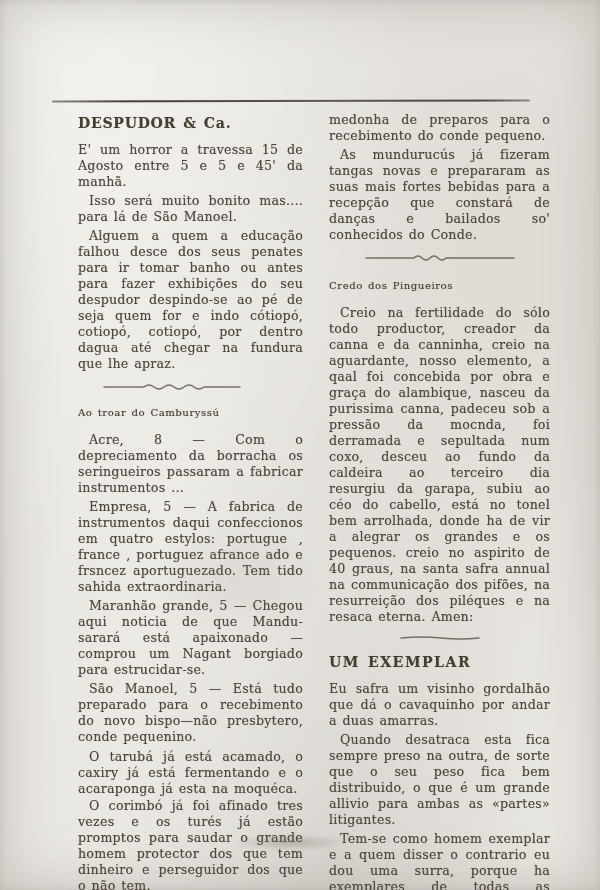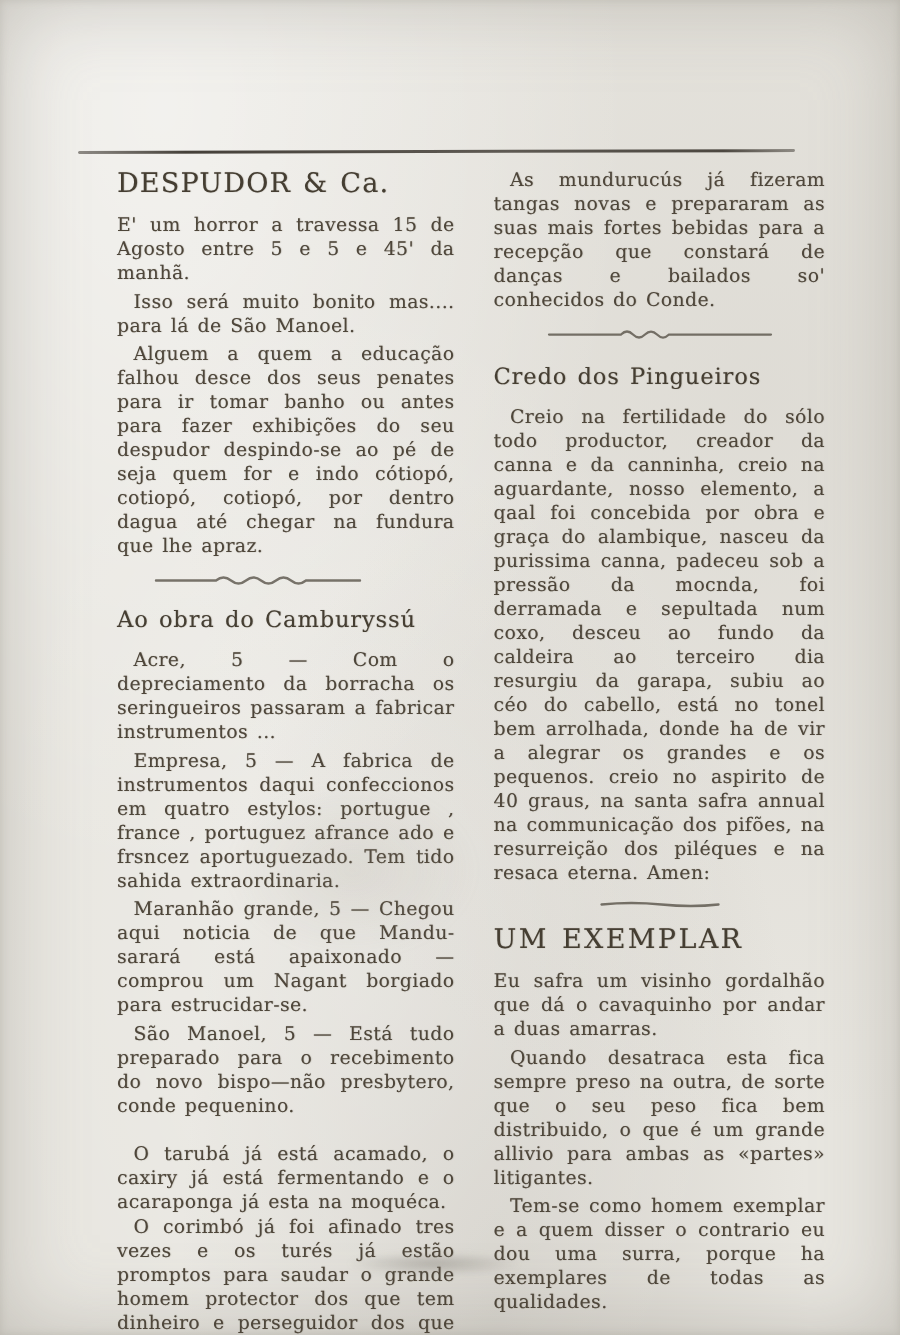--- a/index.html
+++ b/index.html
@@ -30,25 +30,25 @@
     font-size:12.5px;line-height:16px;
     text-align:justify;
     letter-spacing:0.3px;word-spacing:1.5px;
     text-shadow:0.3px 0.3px 0.7px rgba(80,70,58,0.45);
   }
   .col-left{left:78px;width:225px;}
   .col-right{left:329px;width:221px;}
   p{margin:0 0 3px 0;text-indent:11px;}
   p.noindent{text-indent:0;}
   h2{
-    font-size:18px;line-height:18px;margin:2px 0 10px 0;
-    font-weight:normal;letter-spacing:0.8px;text-align:left;
+    font-size:14px;line-height:18px;margin:2px 0 10px 0;
+    font-weight:bold;letter-spacing:0.8px;text-align:left;
     color:#453e32;
   }
-  h2.light{font-weight:normal;font-size:15px;letter-spacing:0.6px;}
+  h2.light{font-weight:normal;font-size:10px;letter-spacing:0.6px;}
   h2.caps{letter-spacing:1.6px;}
   .divider{display:block;margin:10px auto 12px auto;opacity:0.85;}
   .smudge{
     position:absolute;left:232px;top:835px;width:115px;height:15px;
     background:radial-gradient(ellipse, rgba(108,103,95,0.38), transparent 72%);
     filter:blur(2px);
   }
   .stain{
     position:absolute;left:150px;top:520px;width:170px;height:120px;
     background:radial-gradient(ellipse, rgba(150,143,130,0.14), transparent 70%);
@@ -65,31 +65,32 @@
   <div class="col col-left">
     <h2>DESPUDOR &amp; Ca.</h2>
     <p class="noindent">E' um horror a travessa 15 de Agosto entre 5 e 5 e 45' da manhã.</p>
     <p>Isso será muito bonito mas.... para lá de São Manoel.</p>
     <p>Alguem a quem a educação falhou desce dos seus penates para ir tomar banho ou antes para fazer exhibições do seu despudor despindo-se ao pé de seja quem for e indo cótiopó, cotiopó, cotiopó, por dentro dagua até chegar na fundura que lhe apraz.</p>
 
     <svg class="divider" width="178" height="10" viewBox="0 0 178 10">
       <path d="M2,5 h40 q5,-4 10,0 t10,0 t10,0 t10,0 t10,0 t10,0 h36" fill="none" stroke="#4a443a" stroke-width="1.6" stroke-linecap="round" opacity="0.85"></path>
     </svg>
 
-    <h2 class="light">Ao obra do Camburyssú</h2>
-    <p>Acre, 5 — Com o depreciamento da borracha os seringueiros passaram a fabricar instrumentos ...</p>
+    <h2 class="light">Ao troar do Camburyssú</h2>
+    <p>Acre, 8 — Com o depreciamento da borracha os seringueiros passaram a fabricar instrumentos ...</p>
     <p>Empresa, 5 — A fabrica de instrumentos daqui confeccionos em quatro estylos: portugue , france , portuguez afrance ado e frsncez aportuguezado. Tem tido sahida extraordinaria.</p>
     <p>Maranhão grande, 5 — Chegou aqui noticia de que Mandu-sarará está apaixonado — comprou um Nagant borgiado para estrucidar-se.</p>
-    <p style="margin-bottom:16px">São Manoel, 5 — Está tudo preparado para o recebimento do novo bispo—não presbytero, conde pequenino.</p>
+    <p style="margin-bottom:4px">São Manoel, 5 — Está tudo preparado para o recebimento do novo bispo—não presbytero, conde pequenino.</p>
     <p style="margin-bottom:1px">O tarubá já está acamado, o caxiry já está fermentando e o acaraponga já esta na moquéca.</p>
     <p>O corimbó já foi afinado tres vezes e os turés já estão promptos para saudar o grande homem protector dos que tem dinheiro e perseguidor dos que o não tem.</p>
 
   </div>
 
   <div class="col col-right">
+    <p class="noindent">medonha de preparos para o recebimento do conde pequeno.</p>
     <p>As mundurucús já fizeram tangas novas e prepararam as suas mais fortes bebidas para a recepção que constará de danças e bailados so' conhecidos do Conde.</p>
 
     <svg class="divider" width="152" height="10" viewBox="0 0 152 10">
       <path d="M2,5 h48 q4,-4 8,0 t8,0 t8,0 t8,0 h68" fill="none" stroke="#4a443a" stroke-width="1.5" stroke-linecap="round" opacity="0.85"></path>
     </svg>
 
     <h2 class="light" style="margin-top:14px">Credo dos Pingueiros</h2>
     <p>Creio na fertilidade do sólo todo productor, creador da canna e da canninha, creio na aguardante, nosso elemento, a qaal foi concebida por obra e graça do alambique, nasceu da purissima canna, padeceu sob a pressão da mocnda, foi derramada e sepultada num coxo, desceu ao fundo da caldeira ao terceiro dia resurgiu da garapa, subiu ao céo do cabello, está no tonel bem arrolhada, donde ha de vir a alegrar os grandes e os pequenos. creio no aspirito de 40 graus, na santa safra annual na communicação dos pifões, na resurreição dos piléques e na resaca eterna. Amen:</p>
 
     <svg class="divider" width="80" height="6" viewBox="0 0 80 6">

